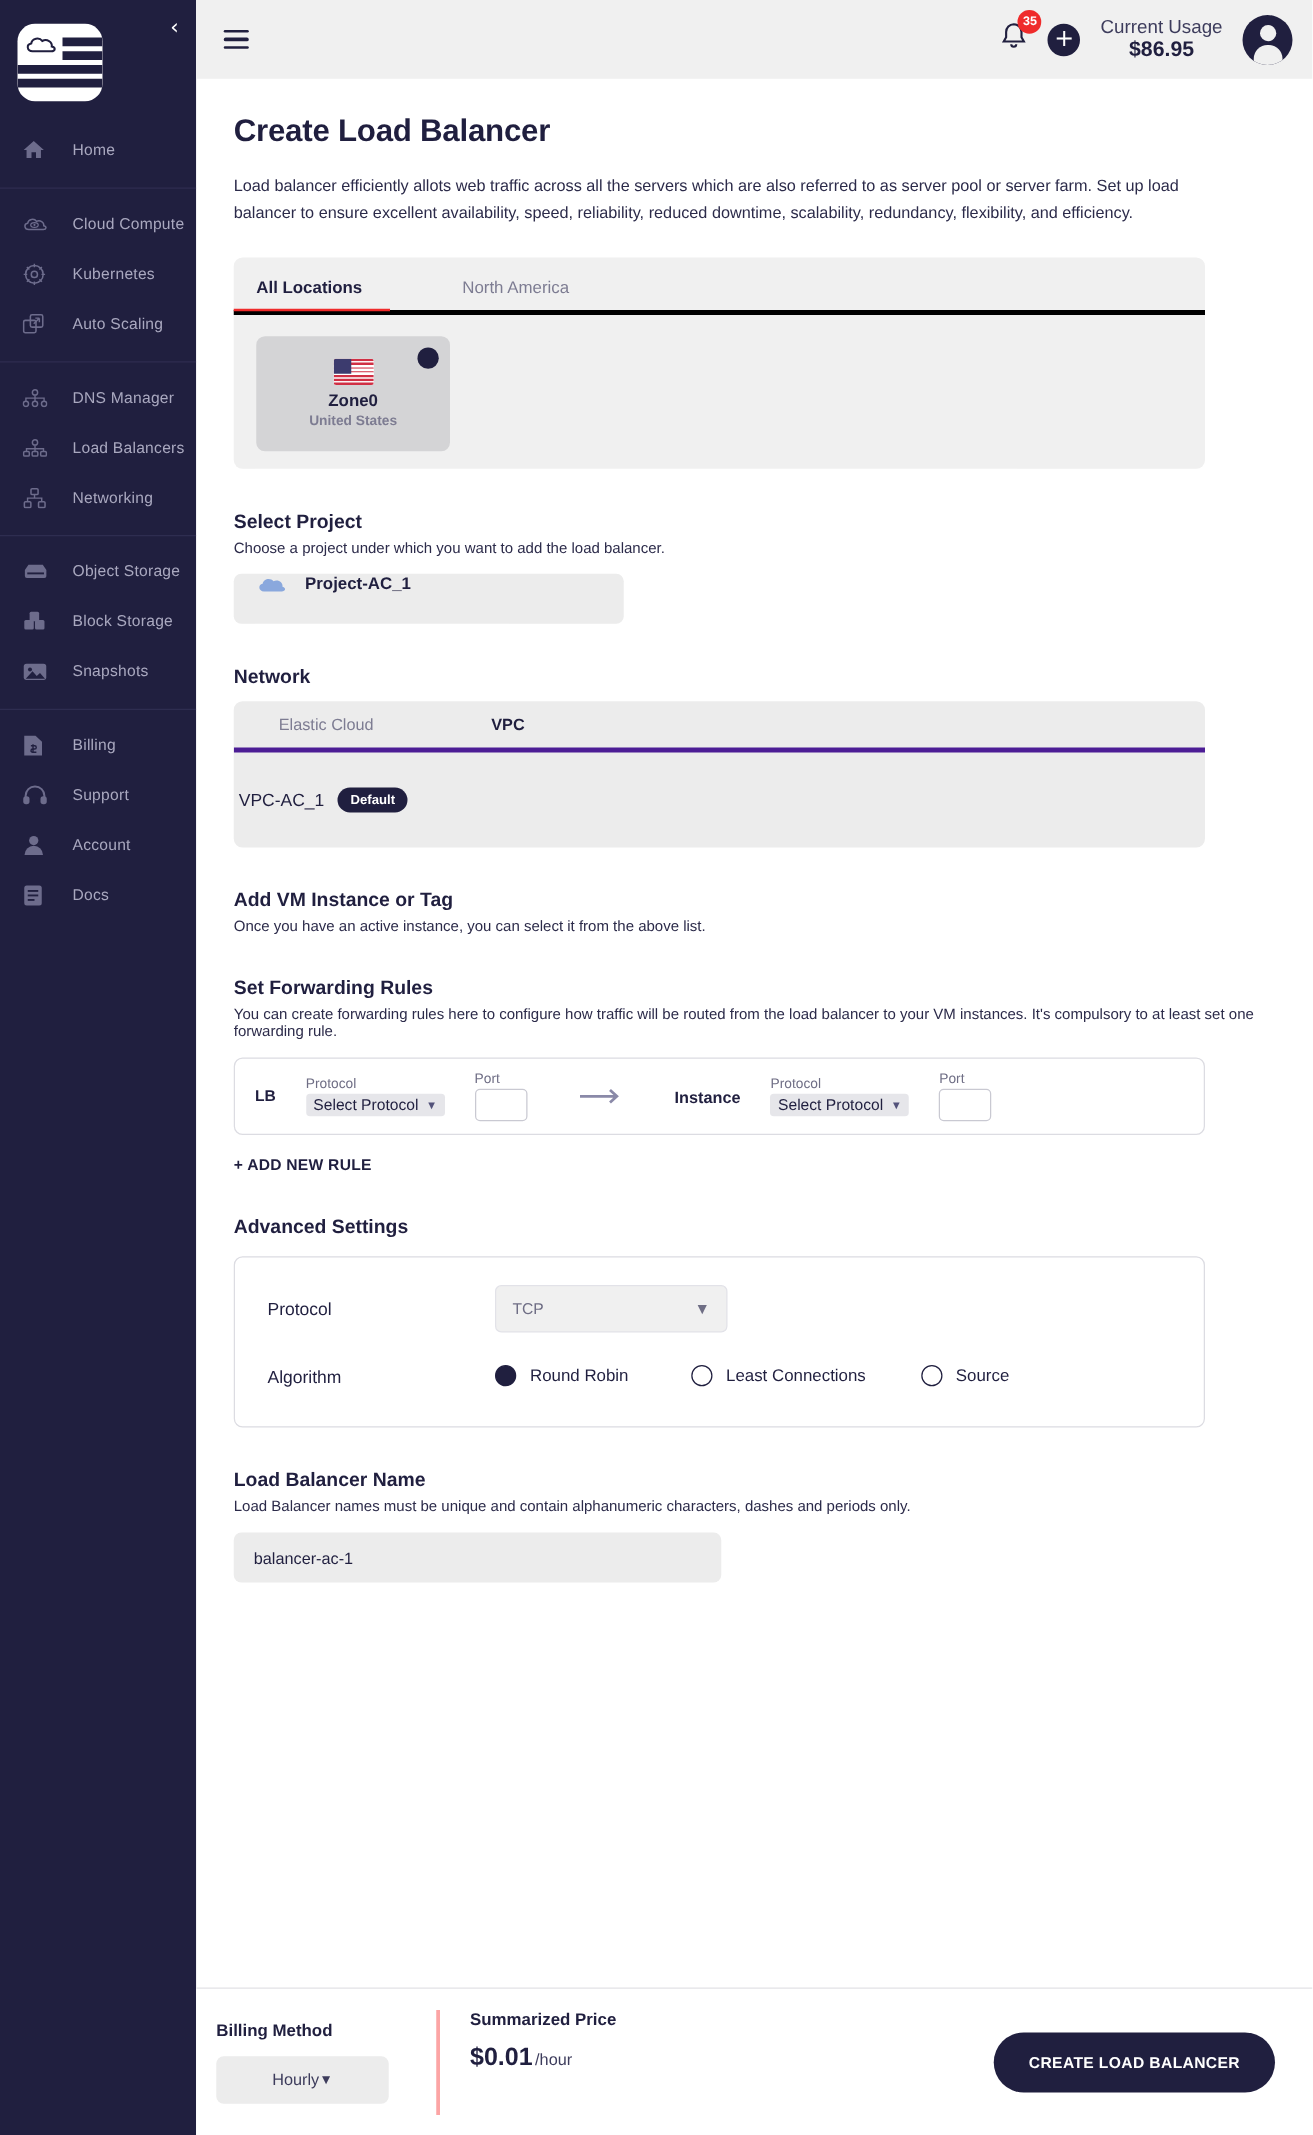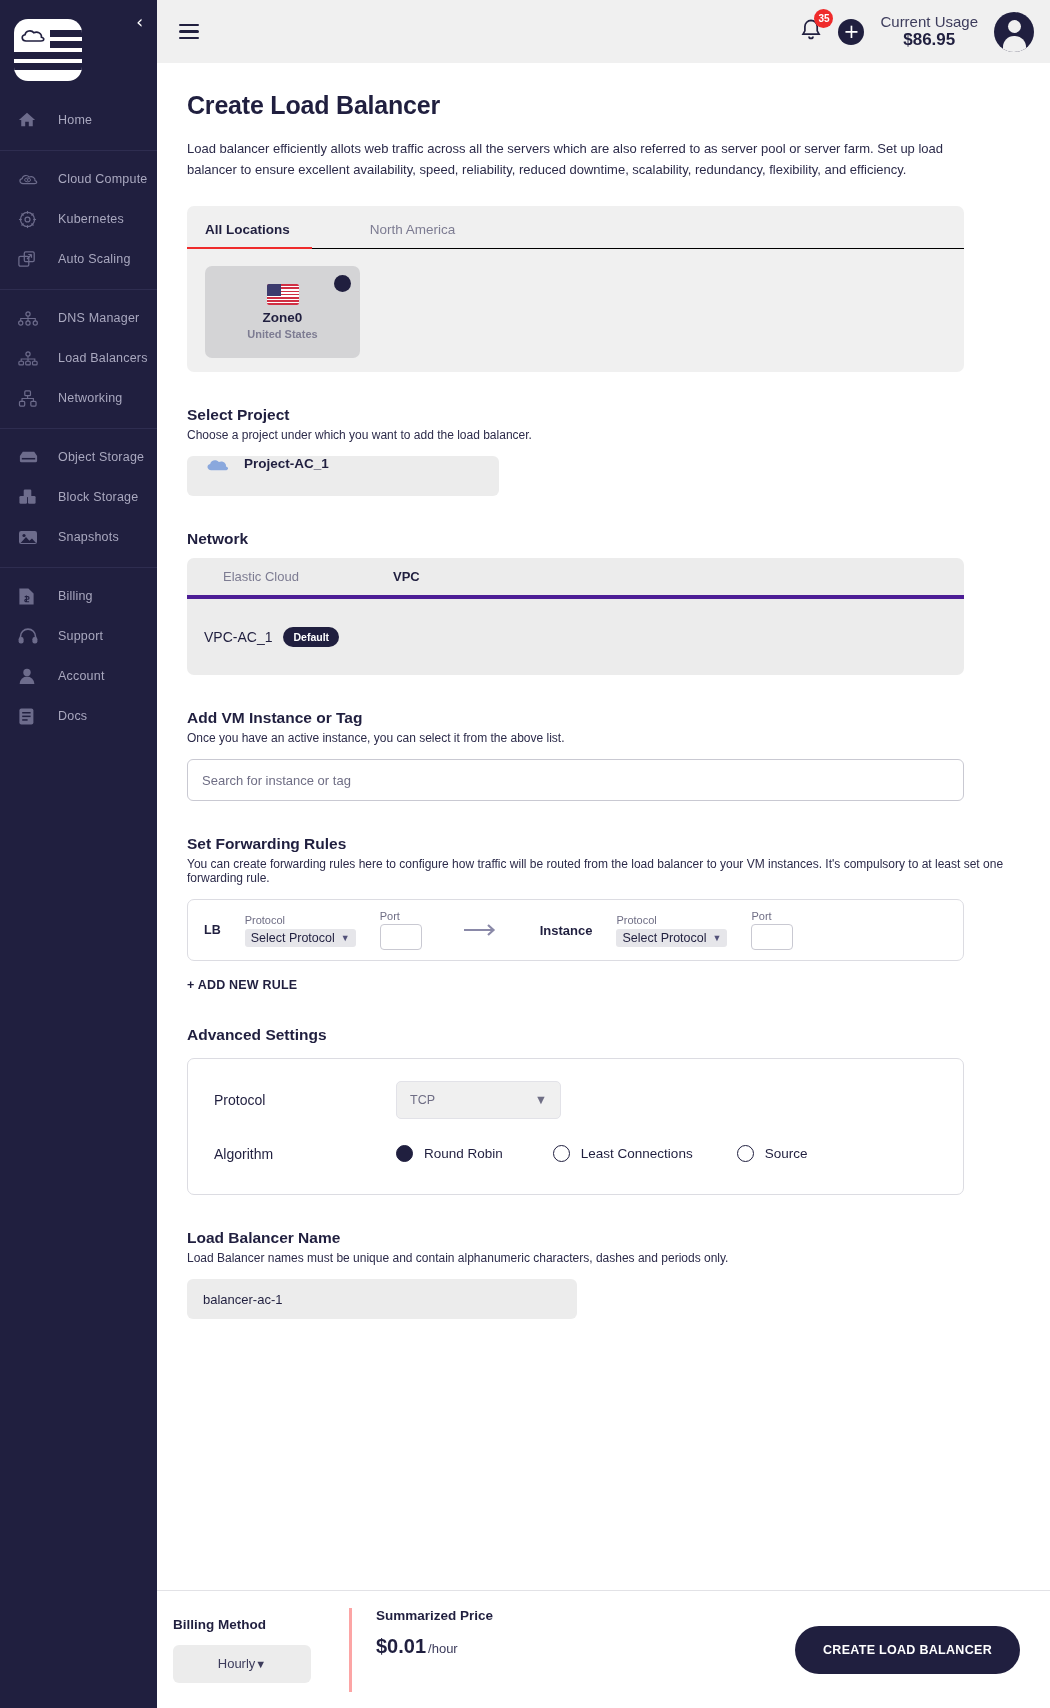--- a/index.html
+++ b/index.html
@@ -113,21 +113,21 @@
   .page-desc {
     margin-top: 18px; font-size: 13px; color: #2c2b4a; line-height: 1.62;
     max-width: 790px;
   }
 
   
   .loc-panel {
     margin-top: 26px; background: #f0f0f0; border-radius: 7px;
     padding: 0 0 14px 0; width: 777px;
   }
-  .tabs { display: flex; border-bottom: 1px solid #000000; padding: 0 18px; }
+  .tabs { display: flex; border-bottom: 4px solid #000000; padding: 0 18px; }
   .tab {
     font-size: 13.5px; padding: 16px 0 11px 0; color: #7d7c92;
     cursor: pointer; margin-right: 80px; position: relative;
   }
   .tab.active { color: #201f3f; font-weight: 600; }
   .tab.active::after {
     content:""; position:absolute; left:-18px; right:-22px; bottom:-1px;
     height: 2.5px; background: #ef2b2b;
   }
   .zone-row { padding: 17px 18px 0 18px; }
@@ -173,21 +173,21 @@
     display: flex; align-items: center; height: 41px;
     border-bottom: 4px solid #4c1d95; padding-left: 36px;
   }
   .net-head .c1 { width: 170px; font-size: 13px; color: #7d7c92; }
   .net-head .c2 { font-size: 13px; color: #201f3f; font-weight: bold; }
   .net-row {
     display: flex; align-items: center; height: 76px; padding-left: 0px;
     cursor: pointer;
   }
   .net-row .vpc {
-    font-size: 14px; color: #201f3f; margin-left: 17px;
+    font-size: 14px; color: #201f3f; margin-left: 4px;
   }
   .badge {
     background: #201f3f; color: #ffffff; font-size: 10.5px; font-weight: bold;
     border-radius: 11px; padding: 4px 10px 4px 10px; margin-left: 11px;
   }
 
   .search-input {
     margin-top: 14px; width: 777px; height: 42px;
     border: 1px solid #c9c9d2; border-radius: 6px;
     padding: 0 14px; font-size: 13px; color: #201f3f;
@@ -221,21 +221,21 @@
     color: #201f3f; cursor: pointer; letter-spacing: .2px;
   }
 
   .adv-panel {
     margin-top: 14px; width: 777px; height: 137px;
     border: 1px solid #dcdce2; border-radius: 7px; padding: 22px 26px;
   }
   .adv-row { display: flex; align-items: center; }
   .adv-row .lab { width: 182px; font-size: 14px; color: #201f3f; }
   .proto-select {
-    width: 165px; height: 38px; background: #f0f0f0; border: 1px solid #e2e2e8;
+    width: 186px; height: 38px; background: #f0f0f0; border: 1px solid #e2e2e8;
     border-radius: 5px; display: flex; align-items: center;
     justify-content: space-between; padding: 0 13px; font-size: 12.5px;
     color: #6f6e85; cursor: pointer;
   }
   .adv-row2 { margin-top: 26px; }
   .radio-opt { display: flex; align-items: center; gap: 11px; cursor: pointer; }
   .radio {
     width: 17px; height: 17px; border-radius: 50%;
     border: 1.6px solid #201f3f; background: #fff;
   }
@@ -545,21 +545,20 @@
           <div class="net-row">
             <span class="vpc">VPC-AC_1</span>
             <span class="badge">Default</span>
           </div>
         </div>
       </div>
 
       <div class="section">
         <div class="sec-title">Add VM Instance or Tag</div>
         <div class="sec-sub">Once you have an active instance, you can select it from the above list.</div>
-        <input class="search-input" type="text" placeholder="Search for instance or tag" style="">
       </div>
 
       <div class="section">
         <div class="sec-title">Set Forwarding Rules</div>
         <div class="sec-sub">You can create forwarding rules here to configure how traffic will be routed from the load balancer to your VM instances. It's compulsory to at least set one forwarding rule.</div>
         <div class="rules-panel">
           <span class="rule-label">LB</span>
           <div class="field">
             <div class="cap">Protocol</div>
             <div class="sel-protocol">

